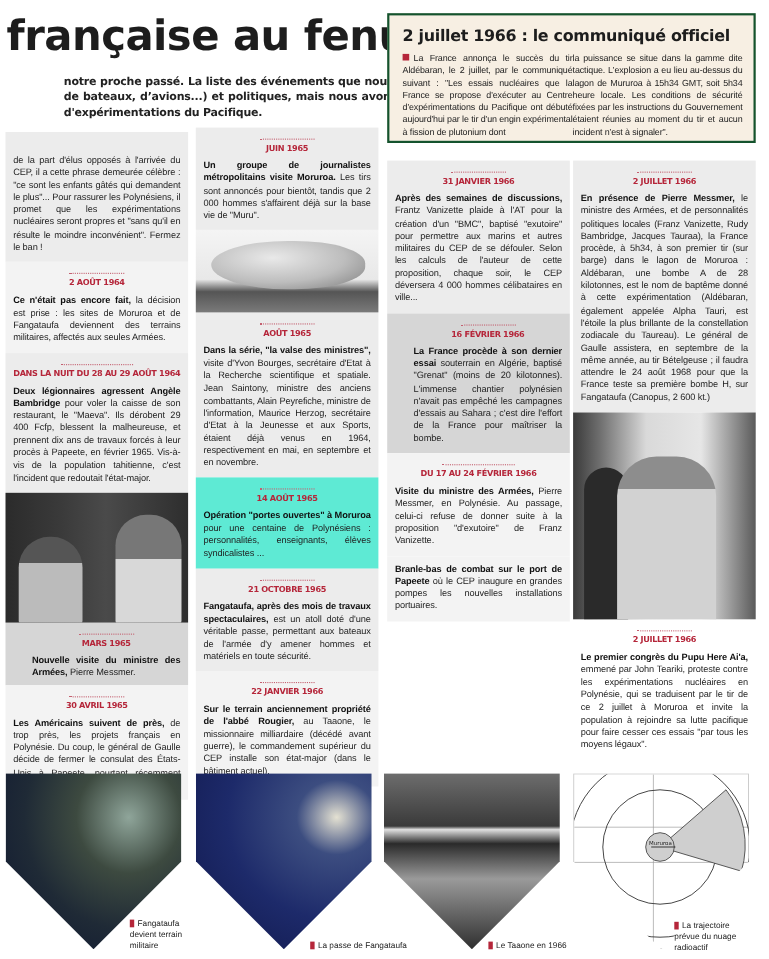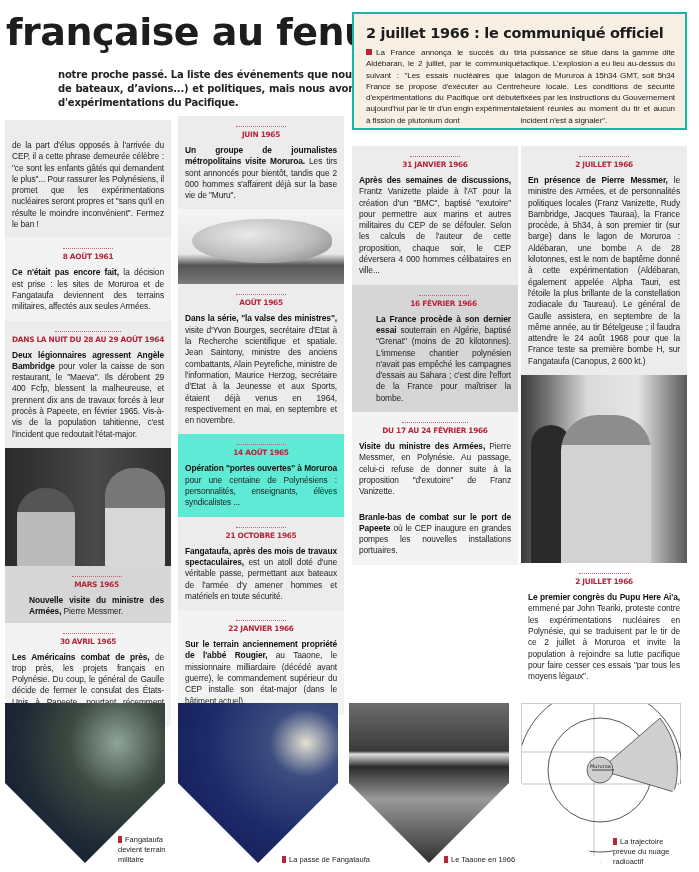--- a/index.html
+++ b/index.html
@@ -2,21 +2,21 @@
 <html><head>
 <meta charset="utf-8">
 <style>
   * { box-sizing: border-box; margin: 0; padding: 0; }
   html, body { width: 699px; height: 872px; background: #ffffff; overflow: hidden; }
   body { position: relative; font-family: "DejaVu Sans", sans-serif; color: #1a1a1a; }
 
   .headline { position: absolute; left: 6px; top: 8px; font-family: "DejaVu Sans", sans-serif; font-weight: bold; font-size: 38px; letter-spacing: -0.5px; color: #1d1d1d; line-height: 48px; }
   .intro { position: absolute; left: 22px; top: 68px; width: 336px; font-family: "DejaVu Sans", sans-serif; font-weight: bold; font-size: 10px; line-height: 14px; text-align: justify; text-align-last: left; color: #222; letter-spacing: -0.2px; margin-left: 36px; }
 
-  .comm-box { position: absolute; left: 352px; top: 12px; width: 335px; height: 118px; background: #f7efe3; border: 2px solid #14b8a6; padding: 10px 10px 6px 12px; }
+  .comm-box { position: absolute; left: 352px; top: 12px; width: 335px; height: 118px; background: #f7efe3; border: 2px solid #14532d; padding: 10px 10px 6px 12px; }
   .comm-title { font-family: "DejaVu Sans", sans-serif; font-weight: bold; font-size: 14.5px; color: #1d1d1d; line-height: 18px; margin-bottom: 5px; letter-spacing: -0.3px; }
   .comm-cols { display: flex; }
   .comm-col { flex: 1; font-family: "Liberation Sans", sans-serif; font-size: 8.1px; line-height: 11.3px; text-align: justify; color: #222; letter-spacing: -0.1px; }
   .sq { display: inline-block; width: 6px; height: 6px; background: #b5263a; margin-right: 4px; vertical-align: 0px; }
 
   .col { position: absolute; top: 116px; width: 166px; }
   .col1 { left: 5px; top: 120px; }
   .col2 { left: 178px; }
   .col3 { left: 352px; top: 146px; }
   .col4 { left: 521px; top: 146px; }
@@ -70,38 +70,38 @@
     <div class="comm-col"><span class="sq"></span><span>La France annonça le succès du tir Aldébaran, le 2 juillet, par le communiqué suivant : "Les essais nucléaires que la France se propose d'exécuter au Centre d'expérimentations du Pacifique ont débuté aujourd'hui par le tir d'un engin expérimental à fission de plutonium dont</span></div>
     <div class="comm-col">la puissance se situe dans la gamme dite tactique. L'explosion a eu lieu au-dessus du lagon de Mururoa à 15h34 GMT, soit 5h34 heure locale. Les conditions de sécurité fixées par les instructions du Gouvernement étaient réunies au moment du tir et aucun incident n'est à signaler".</div>
   </div>
 </div>
 
 <div class="col col1">
   <div class="block bg-light" style="padding-top:20px;">
     <div class="txt">de la part d'élus opposés à l'arrivée du CEP, il a cette phrase demeurée célèbre : "ce sont les enfants gâtés qui demandent le plus"... Pour rassurer les Polynésiens, il promet que les expérimentations nucléaires seront propres et "sans qu'il en résulte le moindre inconvénient". Fermez le ban !</div>
   </div>
   <div class="block bg-lighter">
-    <div class="date">8 AOÛT 1961</div>
+    <div class="date">2 AOÛT 1964</div>
     <div class="txt"><b>Ce n'était pas encore fait,</b><span> la décision est prise : les sites de Moruroa et de Fangataufa deviennent des terrains militaires, affectés aux seules Armées.</span></div>
   </div>
   <div class="block bg-light">
     <div class="date wide">DANS LA NUIT DU 28 AU 29 AOÛT 1964</div>
     <div class="txt"><b>Deux légionnaires agressent Angèle Bambridge</b><span> pour voler la caisse de son restaurant, le "Maeva". Ils dérobent 29 400 Fcfp, blessent la malheureuse, et prennent dix ans de travaux forcés à leur procès à Papeete, en février 1965. Vis-à-vis de la population tahitienne, c'est l'incident que redoutait l'état-major.</span></div>
   </div>
   <div class="photo photo-men">
       <div class="p1"></div>
       <div class="p2"></div>
     </div>
   <div class="block bg-mid" style="padding-bottom:5px;">
     <div class="date">MARS 1965</div>
     <div class="txt"><b>Nouvelle visite du ministre des Armées,</b><span> Pierre Messmer.</span></div>
   </div>
   <div class="block bg-lighter">
     <div class="date">30 AVRIL 1965</div>
-    <div class="txt"><b>Les Américains combat de près,</b><span> de trop près, les projets français en Polynésie. Du coup, le général de Gaulle décide de fermer le consulat des États-Unis à Papeete, pourtant récemment ouvert.</span></div>
+    <div class="txt"><b>Les Américains suivent de près,</b><span> de trop près, les projets français en Polynésie. Du coup, le général de Gaulle décide de fermer le consulat des États-Unis à Papeete, pourtant récemment ouvert.</span></div>
   </div>
 </div>
 
 <div class="col col2">
   <div class="block bg-light">
     <div class="date">JUIN 1965</div>
     <div class="txt"><b>Un groupe de journalistes métropolitains visite Moruroa.</b><span> Les tirs sont annoncés pour bientôt, tandis que 2 000 hommes s'affairent déjà sur la base vie de "Muru".</span></div>
   </div>
   <div class="photo photo-blimp">
       <div class="body"></div>

